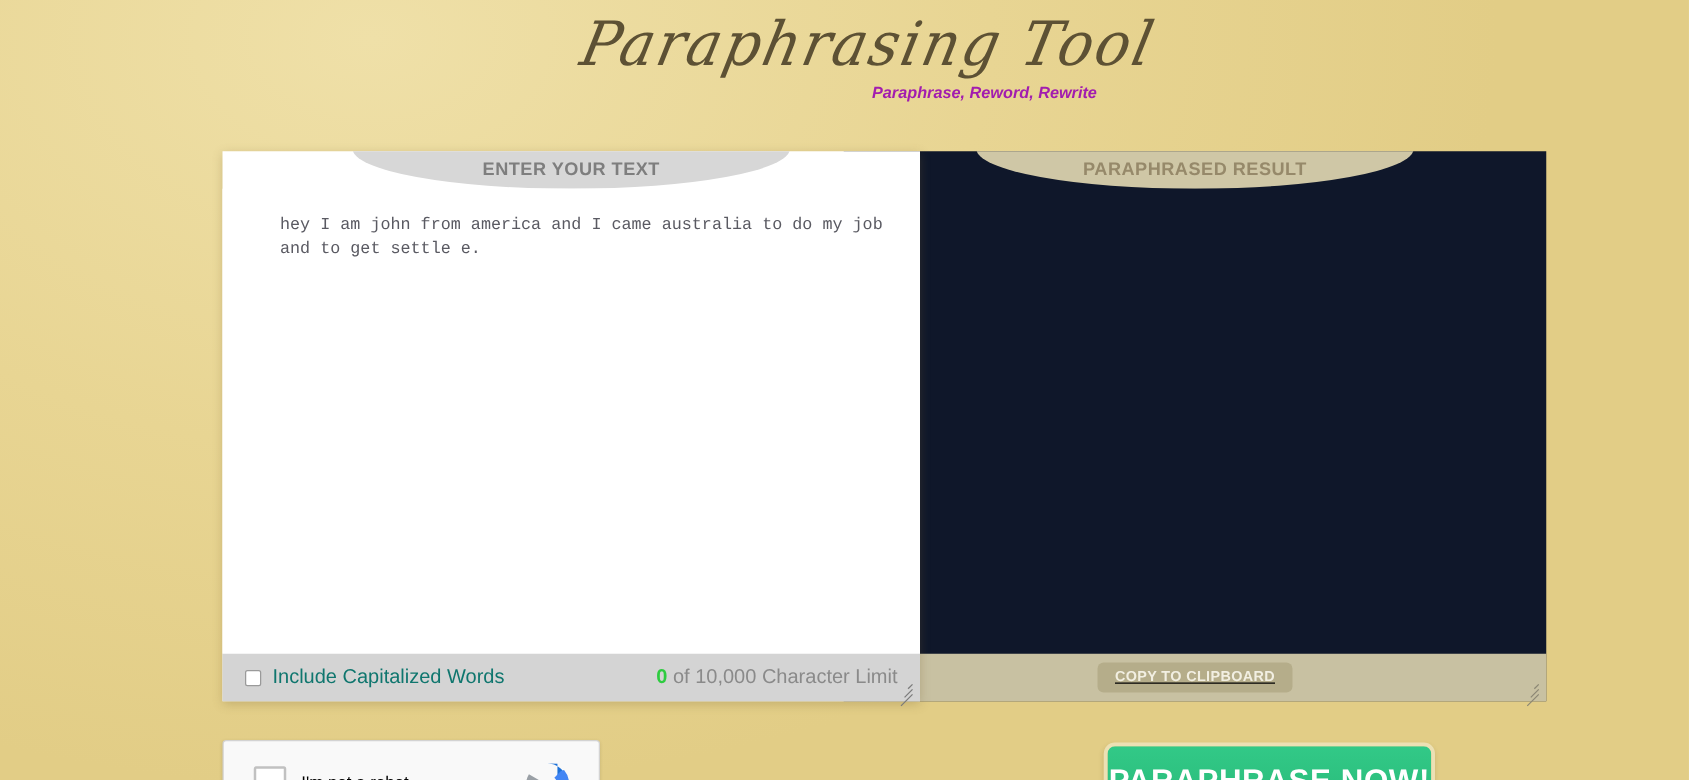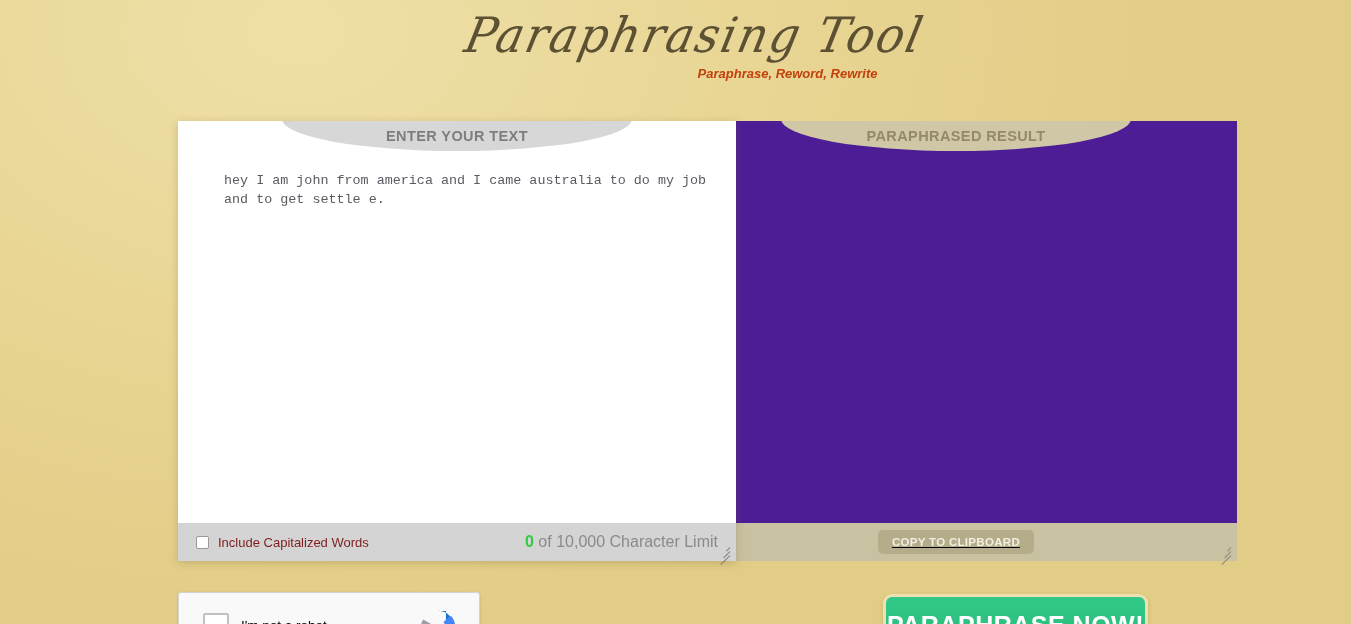--- a/index.html
+++ b/index.html
@@ -47,21 +47,21 @@
     text-align: center;
   }
   .logo-tagline {
     position: absolute;
     right: 8px;
     top: 60px;
     font-family: "Liberation Sans", sans-serif;
     font-style: italic;
     font-weight: bold;
     font-size: 13px;
-    color: #c2410c;
+    color: #a21caf;
     white-space: nowrap;
   }
 
   
   .panels {
     position: absolute;
     left: 178px;
     top: 121px;
     width: 994px;
     height: 440px;
@@ -76,21 +76,21 @@
   .panel-left {
     left: 0;
     width: 558px;
     background: #ffffff;
     box-shadow: 0 2px 8px rgba(120,100,50,0.30);
     z-index: 3;
   }
   .panel-right {
     left: 497px;
     width: 562px;
-    background: #4c1d95;
+    background: #0f172a;
     z-index: 1;
   }
   .panel-right::before {
     content: "";
     position: absolute;
     left: 0; top: 0;
     width: 26px; height: 440px;
     background: linear-gradient(to right, rgba(120,105,60,0.22), rgba(120,105,60,0.0));
     z-index: 4;
     pointer-events: none;
@@ -190,22 +190,22 @@
   .cap-group { display: flex; align-items: center; gap: 9px; }
   .cap-box {
     width: 13px;
     height: 13px;
     background: #ffffff;
     border: 1px solid #9a9a9a;
     border-radius: 2px;
     box-sizing: border-box;
   }
   .cap-label {
-    font-size: 13px;
-    color: #7f1d1d;
+    font-size: 16px;
+    color: #0f766e;
   }
   .counter {
     font-size: 16px;
     color: #8a8a8a;
     margin-left: 12px;
   }
   .counter .num {
     color: #2ecc40;
     font-weight: bold;
   }

